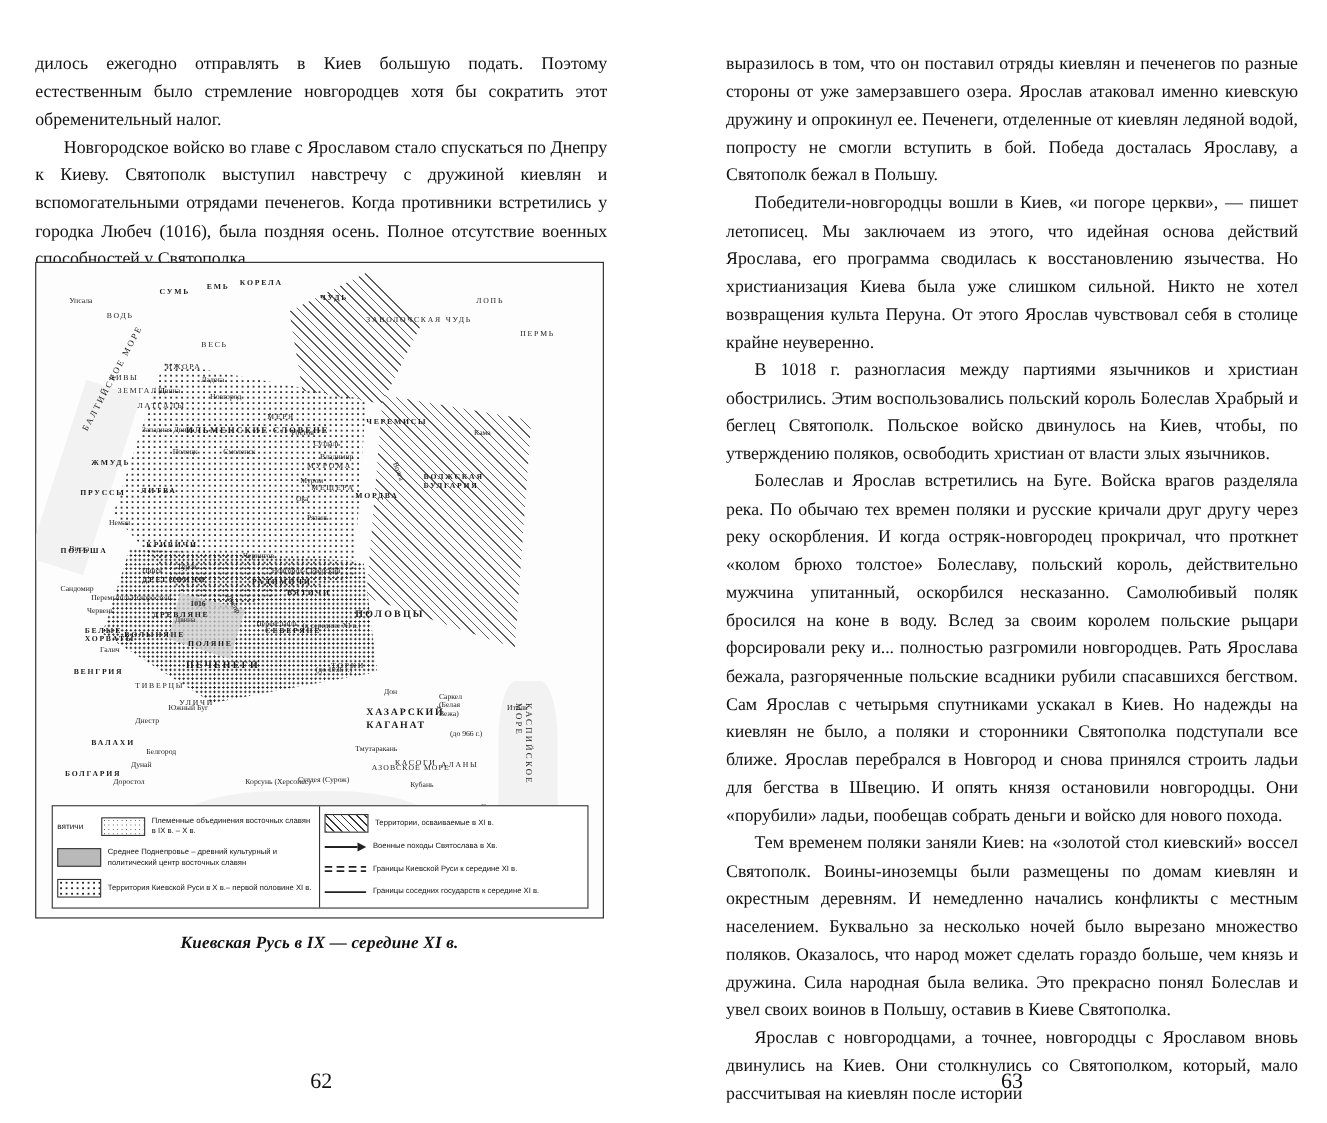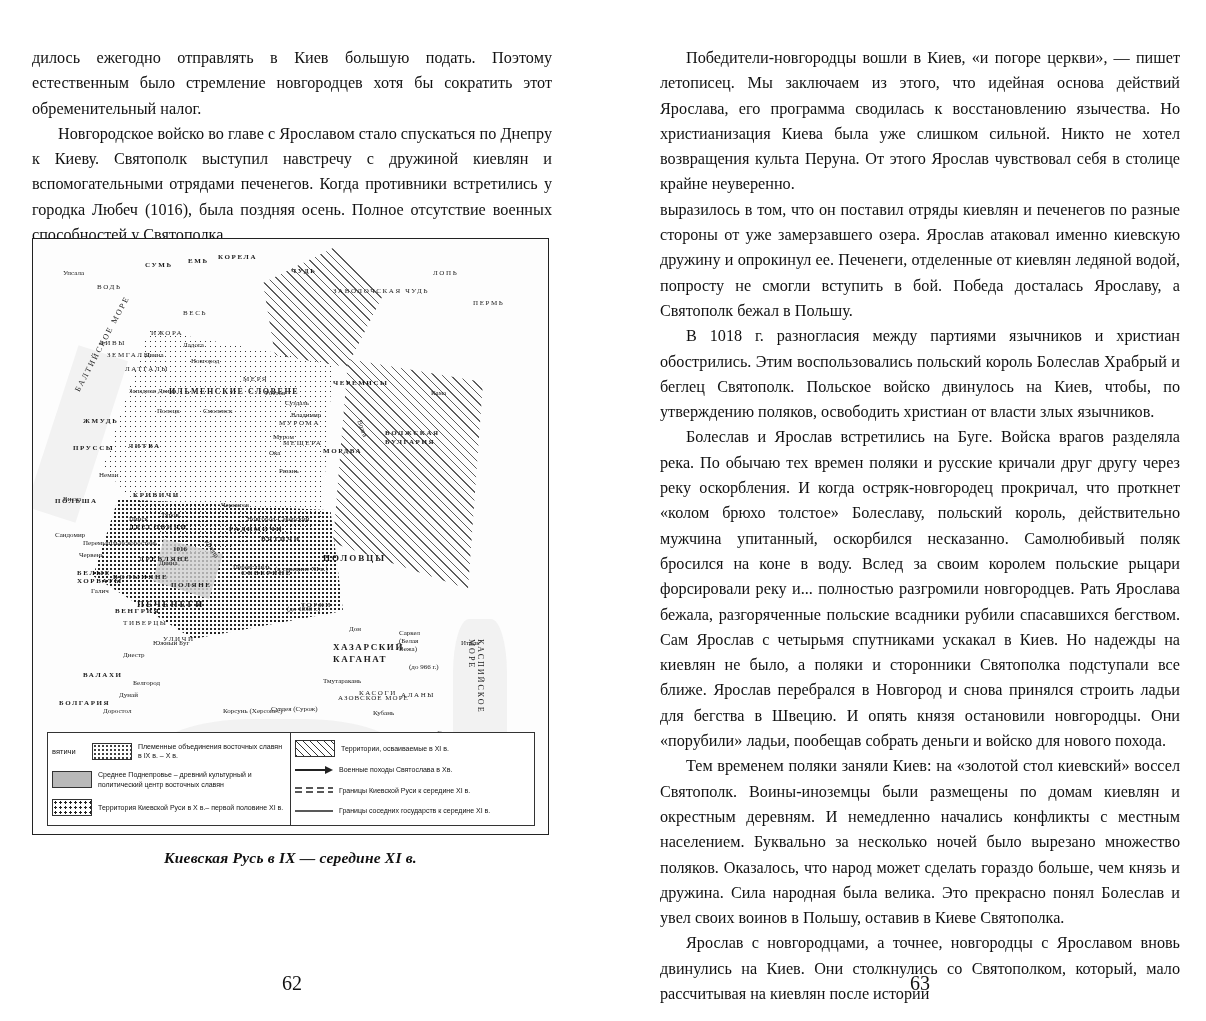--- a/index.html
+++ b/index.html
@@ -204,31 +204,31 @@
       <div class="mlabel sp bold" style="left:106px;top:316px;">ДРЕВЛЯНЕ</div>
       <div class="mlabel sp bold" style="left:80px;top:334px;">ВОЛЫНЯНЕ</div>
       <div class="mlabel sp bold" style="left:44px;top:330px;width:20px;white-space:normal;">БЕЛЫЕ ХОРВАТЫ</div>
       <div class="mlabel sp" style="left:90px;top:380px;">ТИВЕРЦЫ</div>
       <div class="mlabel sp" style="left:130px;top:396px;">УЛИЧИ</div>
       <div class="mlabel sp" style="left:210px;top:136px;">МЕРЯ</div>
       <div class="mlabel sp" style="left:246px;top:180px;">МУРОМА</div>
       <div class="mlabel sp bold" style="left:290px;top:208px;">МОРДВА</div>
       <div class="mlabel sp bold" style="left:300px;top:140px;">ЧЕРЕМИСЫ</div>
       <div class="mlabel sp" style="left:250px;top:200px;">МЕЩЕРА</div>
-      <div class="mlabel big bold" style="left:104px;top:360px;">ПЕЧЕНЕГИ</div>
+      <div class="mlabel big bold" style="left:136px;top:360px;">ПЕЧЕНЕГИ</div>
       <div class="mlabel big bold" style="left:290px;top:314px;">ПОЛОВЦЫ</div>
       <div class="mlabel sp" style="left:326px;top:450px;">КАСОГИ</div>
       <div class="mlabel sp" style="left:368px;top:452px;">АЛАНЫ</div>
       <div class="mlabel sp" style="left:268px;top:362px;">ТОРКИ</div>
       <div class="mlabel sp bold" style="left:352px;top:190px;width:28px;white-space:normal;line-height:9px;">ВОЛЖСКАЯ БУЛГАРИЯ</div>
       <div class="mlabel sp bold" style="left:300px;top:402px;width:110px;white-space:normal;line-height:12px;font-size:9px;">ХАЗАРСКИЙ КАГАНАТ</div>
       <div class="mlabel sp bold" style="left:110px;top:570px;font-size:9px;">ВИЗАНТИЙСКАЯ ИМПЕРИЯ</div>
       <div class="mlabel sp bold" style="left:330px;top:570px;font-size:9px;">ЗАКАВКАЗЬЕ</div>
       <div class="mlabel sp bold" style="left:50px;top:432px;">ВАЛАХИ</div>
-      <div class="mlabel sp bold" style="left:34px;top:368px;width:16px;white-space:normal;margin-left:48px;">ВЕНГРИЯ</div>
+      <div class="mlabel sp bold" style="left:34px;top:368px;width:16px;white-space:normal;">ВЕНГРИЯ</div>
       <div class="mlabel sp bold" style="left:22px;top:258px;">ПОЛЬША</div>
       <div class="mlabel sp bold" style="left:26px;top:460px;width:16px;white-space:normal;">БОЛГАРИЯ</div>
       <div class="mlabel sp bold" style="left:366px;top:500px;font-size:9px;">ГОСУДАРСТВА</div>
 
       <div class="mlabel" style="left:30px;top:30px;">Упсала</div>
       <div class="mlabel" style="left:158px;top:118px;">Новгород</div>
       <div class="mlabel" style="left:150px;top:102px;">Ладога</div>
       <div class="mlabel" style="left:112px;top:112px;">Двина</div>
       <div class="mlabel" style="left:124px;top:168px;">Полоцк</div>
       <div class="mlabel" style="left:170px;top:168px;">Смоленск</div>
@@ -329,22 +329,22 @@
             </span>
             <span class="legend-text">Границы соседних государств к середине XI в.</span>
           </div>
         </div>
       </div>
     </div>
     <div class="fig-caption">Киевская Русь в IX — середине XI в.</div>
   </div>
 
   <div class="col col-right">
+    <p class="body-par">выразилось в том, что он поставил отряды киевлян и печенегов по разные стороны от уже замерзавшего озера. Ярослав атаковал именно киевскую дружину и опрокинул ее. Печенеги, отделенные от киевлян ледяной водой, попросту не смогли вступить в бой. Победа досталась Ярославу, а Святополк бежал в Польшу.</p>
     <p class="body-par indent">Победители-новгородцы вошли в Киев, «и погоре церкви», — пишет летописец. Мы заключаем из этого, что идейная основа действий Ярослава, его программа сводилась к восстановлению язычества. Но христианизация Киева была уже слишком сильной. Никто не хотел возвращения культа Перуна. От этого Ярослав чувствовал себя в столице крайне неуверенно.</p>
-    <p class="body-par">выразилось в том, что он поставил отряды киевлян и печенегов по разные стороны от уже замерзавшего озера. Ярослав атаковал именно киевскую дружину и опрокинул ее. Печенеги, отделенные от киевлян ледяной водой, попросту не смогли вступить в бой. Победа досталась Ярославу, а Святополк бежал в Польшу.</p>
     <p class="body-par indent">В 1018 г. разногласия между партиями язычников и христиан обострились. Этим воспользовались польский король Болеслав Храбрый и беглец Святополк. Польское войско двинулось на Киев, чтобы, по утверждению поляков, освободить христиан от власти злых язычников.</p>
     <p class="body-par indent">Болеслав и Ярослав встретились на Буге. Войска врагов разделяла река. По обычаю тех времен поляки и русские кричали друг другу через реку оскорбления. И когда остряк-новгородец прокричал, что проткнет «колом брюхо толстое» Болеславу, польский король, действительно мужчина упитанный, оскорбился несказанно. Самолюбивый поляк бросился на коне в воду. Вслед за своим королем польские рыцари форсировали реку и... полностью разгромили новгородцев. Рать Ярослава бежала, разгоряченные польские всадники рубили спасавшихся бегством. Сам Ярослав с четырьмя спутниками ускакал в Киев. Но надежды на киевлян не было, а поляки и сторонники Святополка подступали все ближе. Ярослав перебрался в Новгород и снова принялся строить ладьи для бегства в Швецию. И опять князя остановили новгородцы. Они «порубили» ладьи, пообещав собрать деньги и войско для нового похода.</p>
     <p class="body-par indent">Тем временем поляки заняли Киев: на «золотой стол киевский» воссел Святополк. Воины-иноземцы были размещены по домам киевлян и окрестным деревням. И немедленно начались конфликты с местным населением. Буквально за несколько ночей было вырезано множество поляков. Оказалось, что народ может сделать гораздо больше, чем князь и дружина. Сила народная была велика. Это прекрасно понял Болеслав и увел своих воинов в Польшу, оставив в Киеве Святополка.</p>
     <p class="body-par indent">Ярослав с новгородцами, а точнее, новгородцы с Ярославом вновь двинулись на Киев. Они столкнулись со Святополком, который, мало рассчитывая на киевлян после истории</p>
   </div>
 
   <div class="folio folio-left">62</div>
   <div class="folio folio-right">63</div>
 </div>
 

